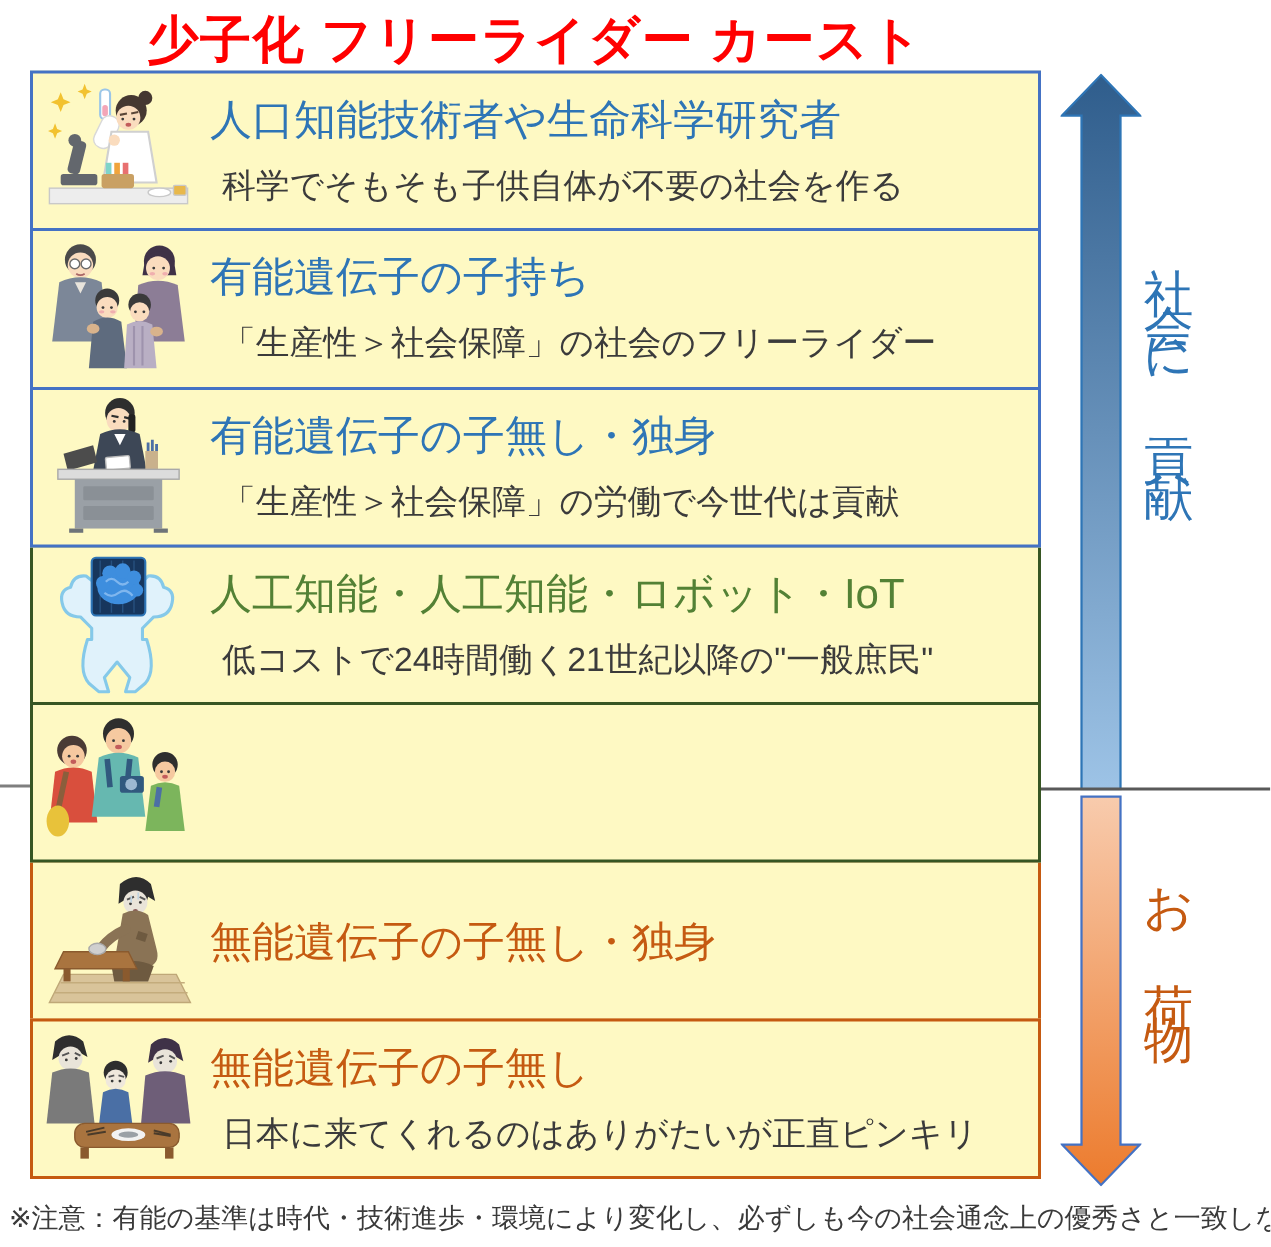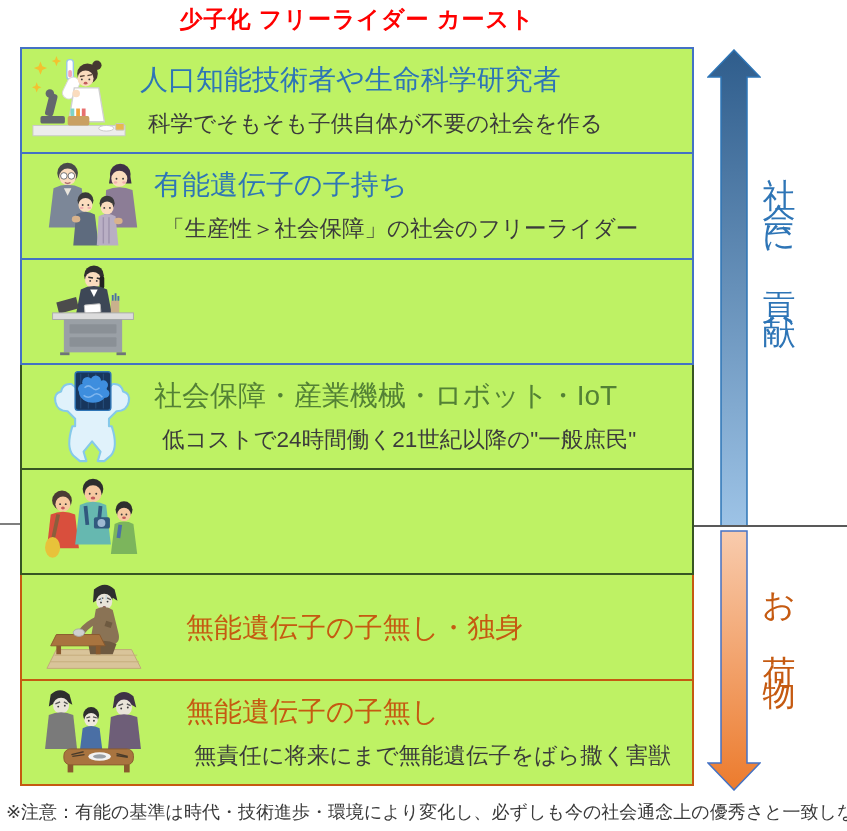--- a/index.html
+++ b/index.html
@@ -2,34 +2,34 @@
 <html><head>
 <meta charset="utf-8">
 <style>
   html,body{margin:0;padding:0;background:#fff;}
   .canvas{
     position:relative;width:847px;height:831px;background:#ffffff;overflow:hidden;
     font-family:"Liberation Sans","DejaVu Sans",sans-serif;
   }
   .main-title{
     position:absolute;top:4px;left:20px;width:674px;text-align:center;
-    font-size:23px;font-weight:bold;color:#FF0000;letter-spacing:1px;white-space:nowrap;
+    font-size:34px;font-weight:bold;color:#FF0000;letter-spacing:1px;white-space:nowrap;
   }
   .caste-table{
     position:absolute;top:47px;left:20px;width:674px;height:739px;
     display:flex;flex-direction:column;
   }
   .caste-row{
-    flex:1;display:flex;align-items:center;background:#bef264;
+    flex:1;display:flex;align-items:center;background:#fef9c3;
     border:2px solid #4472C4;box-sizing:border-box;
   }
-  .caste-row + .caste-row{margin-top:-2px;padding-left:14px;}
+  .caste-row + .caste-row{margin-top:-2px;}
   .caste-row.blue{border-color:#4472C4;z-index:3;}
   .caste-row.green{border-color:#375623;z-index:2;}
-  .caste-row.orange{border-color:#C55A11;z-index:1;gap:32px;}
+  .caste-row.orange{border-color:#C55A11;z-index:1;}
   .row-illustration{flex:0 0 114px;height:96px;display:flex;align-items:center;justify-content:center;}
   .row-text{flex:1;padding-left:4px;overflow:hidden;}
   .row-title{font-size:28px;line-height:1.25;white-space:nowrap;}
   .blue .row-title{color:#2E75B6;}
   .green .row-title{color:#538135;}
   .orange .row-title{color:#C55A11;}
   .row-desc{font-size:22.5px;color:#3B3B3B;margin-top:11px;padding-left:8px;white-space:nowrap;}
   .up-arrow-box{position:absolute;left:707px;top:49px;width:54px;height:478px;}
   .down-arrow-box{position:absolute;left:707px;top:530px;width:54px;height:261px;}
   .axis-line-right{position:absolute;left:694px;top:525px;width:153px;height:2px;background:#595959;}
@@ -151,20 +151,24 @@
           <rect x="74" y="39" width="9" height="13" fill="#C9B18C"></rect>
           <path d="M76,33 v6 M79,31 v8 M82,34 v5" stroke="#4C6FA5" stroke-width="2"></path>
           <rect x="12" y="52" width="86" height="7" fill="#DCDCDC" stroke="#A9A9A9"></rect>
           <rect x="24" y="59" width="62" height="35" fill="#9AA0A6"></rect>
           <rect x="30" y="64" width="50" height="10" rx="1" fill="#8A9096"></rect>
           <rect x="30" y="78" width="50" height="10" rx="1" fill="#8A9096"></rect>
           <rect x="20" y="94" width="10" height="3" fill="#6E7479"></rect>
           <rect x="80" y="94" width="10" height="3" fill="#6E7479"></rect>
         </svg>
       </div>
+      <div class="row-text">
+        <div class="row-title">有能遺伝子の子無し・独身</div>
+        <div class="row-desc">「生産性＞社会保障」の労働で今世代は貢献</div>
+      </div>
     </div>
 
     <div class="caste-row green">
       <div class="row-illustration">
         <svg viewBox="0 0 110 100" width="106" height="94">
           <g fill="#E0F2FB" stroke="#85C9E9" stroke-width="2.2" stroke-linejoin="round">
             <path d="M32,16 q-9,-1 -11,8 q-8,2 -6,11 q2,10 13,10 l8,8 v8 h-3 q-7,22 1,31 l7,6 h7 l-3,-10 9,-11 9,11 -3,10 h7 l7,-6 q8,-9 1,-31 h-3 v-8 l8,-8 q11,0 13,-10 q2,-9 -6,-11 q-2,-9 -11,-8 l-7,7 -5,12 h-18 l-5,-12 z"></path>
           </g>
           <rect x="36" y="3" width="38" height="41" rx="3" fill="#17365D" stroke="#2E75B6" stroke-width="1.5"></rect>
           <path d="M42,5 v37 M50,5 v37 M58,5 v37 M66,5 v37" stroke="#27517F" stroke-width="1"></path>
@@ -173,21 +177,21 @@
             <circle cx="44" cy="21" r="5"></circle>
               <circle cx="49" cy="14" r="5.5"></circle>
             <circle cx="58" cy="12.5" r="5.5"></circle>
               <circle cx="66" cy="17" r="5"></circle>
             <circle cx="68" cy="26" r="4.5"></circle>
           </g>
           <path d="M46,20 q4,-4 8,0 q4,4 8,0 M45,28 q5,4 10,0 q5,-4 10,2" stroke="#7FB6EE" stroke-width="1.6" fill="none"></path>
         </svg>
       </div>
       <div class="row-text">
-        <div class="row-title">社会保障・産業機械・ロボット・IoT</div>
+        <div class="row-title">人工知能・人工知能・ロボット・IoT</div>
         <div class="row-desc">低コストで24時間働く21世紀以降の"一般庶民"</div>
       </div>
     </div>
 
     <div class="caste-row green">
       <div class="row-illustration">
         <svg viewBox="0 0 110 100" width="106" height="94">
           <circle cx="22" cy="27" r="10.5" fill="#4A3B35"></circle>
           <circle cx="23" cy="31" r="8" fill="#F6C9A0"></circle>
           <circle cx="20" cy="31" r="1" fill="#3A3A3A"></circle>
@@ -268,21 +272,21 @@
           <rect x="28" y="85" width="6" height="8" fill="#8A5A2E"></rect>
           <rect x="88" y="85" width="6" height="8" fill="#8A5A2E"></rect>
           <ellipse cx="62" cy="76" rx="12" ry="4.5" fill="#F2F2F2"></ellipse>
           <ellipse cx="62" cy="76" rx="7" ry="2.2" fill="#9AA0A6"></ellipse>
           <path d="M32,74 l13,-3 M33,76 l13,-2" stroke="#4A3B2A" stroke-width="1.4"></path>
           <path d="M80,73 l12,3 M80,75 l12,2" stroke="#4A3B2A" stroke-width="1.4"></path>
         </svg>
       </div>
       <div class="row-text">
         <div class="row-title">無能遺伝子の子無し</div>
-        <div class="row-desc">無責任に将来にまで無能遺伝子をばら撒く害獣</div>
+        <div class="row-desc">日本に来てくれるのはありがたいが正直ピンキリ</div>
       </div>
     </div>
 
   </div>
 
   <div class="up-arrow-box">
     <svg width="54" height="478" viewBox="0 0 54 478">
       <defs>
         <linearGradient id="gUp" x1="0" y1="0" x2="0" y2="1">
           <stop offset="0" stop-color="#2F5D8C"></stop>

